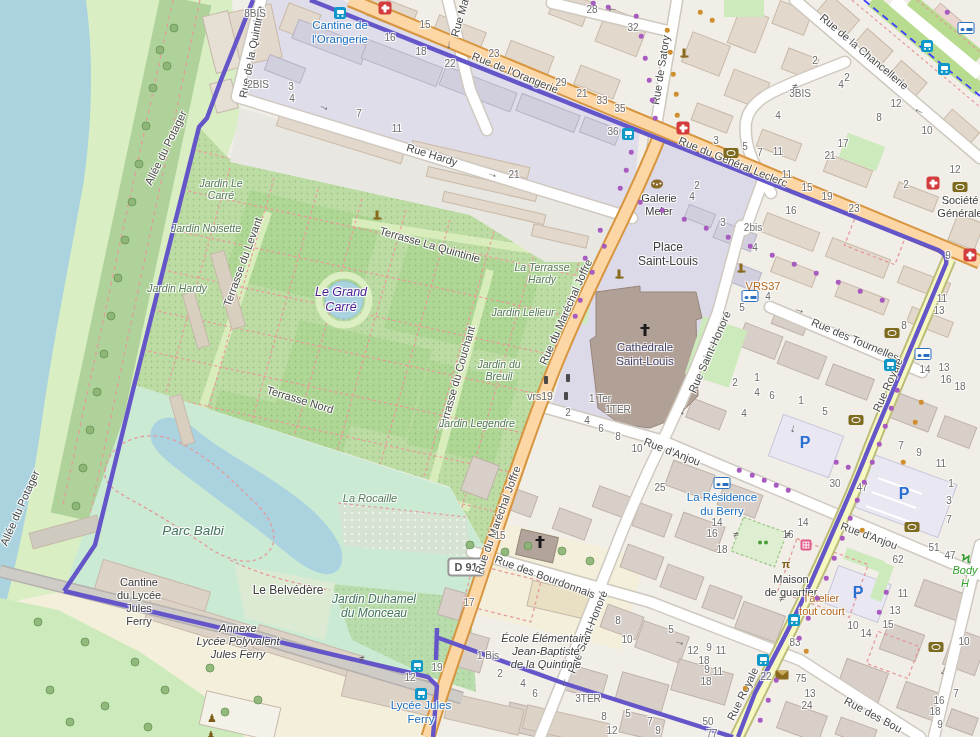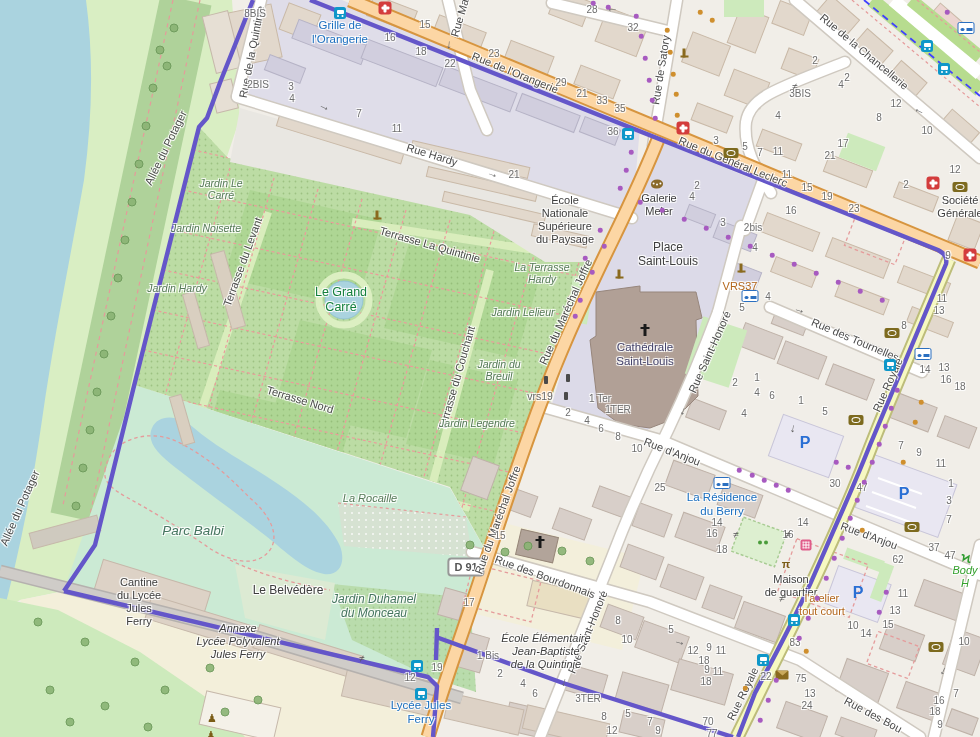--- a/index.html
+++ b/index.html
@@ -15,21 +15,21 @@
   .road{color:var(--c-label);}
   .num{font-size:10px;color:var(--c-number);}
   .blue{color:var(--c-poi-blue);font-size:11.5px;}
   .gray{color:#3d3d3d;font-size:11px;}
   .gray-it{color:#3d3d3d;font-size:11px;font-style:italic;}
   .cath{color:#44436b;font-size:11.5px;}
   .brown{color:var(--c-poi-brown);font-size:11px;}
   .dim{color:#666;font-size:10.5px;}
   .green-it{color:#33a02c;font-size:11px;font-style:italic;}
   .area{color:#567a58;font-size:10.5px;font-style:italic;}
-  .water{color:#15803d;font-size:12.5px;}
+  .water{color:#4c1d95;font-size:12.5px;font-style:italic;}
   .park-big{color:#45755f;font-size:13.5px;font-style:italic;}
   #shield{position:absolute;transform:translate(-50%,-50%);background:#fff;border:2px solid #979797;
           border-radius:4px;padding:0 5px;font-size:11px;font-weight:bold;color:#555;line-height:15px;}
   
   .icon{position:absolute;transform:translate(-50%,-50%);width:12px;height:12px;
         display:flex;align-items:center;justify-content:center;}
   .icon-pharmacy{width:13px;height:13px;background:#d33c3c;border-radius:3px;}
   .icon-pharmacy::before{content:"";position:absolute;width:8px;height:2.6px;background:#fff;border-radius:1px;}
   .icon-pharmacy::after{content:"";position:absolute;width:2.6px;height:8px;background:#fff;border-radius:1px;}
   .icon-bank{width:15px;height:10px;background:#7d6a1e;border-radius:2px;}
@@ -375,30 +375,26 @@
       <div class="lbl road" style="left: 545px; top: 577px; transform: translate(-50%, -50%) rotate(20deg);">Rue des Bourdonnais</div>
       <div class="lbl road" style="left: 873px; top: 715px; transform: translate(-50%, -50%) rotate(28deg);">Rue des Bou</div>
       <div class="lbl road" style="left: 888px; top: 385px; transform: translate(-50%, -50%) rotate(-66deg);">Rue Royale</div>
       <div class="lbl road" style="left: 743px; top: 694px; transform: translate(-50%, -50%) rotate(-64deg);">Rue Royale</div>
       <div class="lbl road" style="left: 166px; top: 148px; transform: translate(-50%, -50%) rotate(-64deg);">Allée du Potager</div>
       <div class="lbl road" style="left: 20px; top: 508px; transform: translate(-50%, -50%) rotate(-66deg);">Allée du Potager</div>
       <div class="lbl road" style="left: 243px; top: 262px; transform: translate(-50%, -50%) rotate(-70deg);">Terrasse du Levant</div>
       <div class="lbl road" style="left: 457px; top: 378px; transform: translate(-50%, -50%) rotate(-74deg);">Terrasse du Couchant</div>
       <div class="lbl road" style="left: 430px; top: 245px; transform: translate(-50%, -50%) rotate(16deg);">Terrasse La Quintinie</div>
       <div class="lbl road" style="left: 300px; top: 400px; transform: translate(-50%, -50%) rotate(17deg);">Terrasse Nord</div>
-      <div class="lbl blue" style="left: 340px; top: 33px; transform: translate(-50%, -50%) rotate(0deg);">Grille de
+      <div class="lbl blue" style="left: 340px; top: 33px; transform: translate(-50%, -50%) rotate(0deg);">Cantine de
 l'Orangerie</div>
       <div class="lbl blue" style="left: 421px; top: 713px; transform: translate(-50%, -50%) rotate(0deg);">Lycée Jules
 Ferry</div>
       <div class="lbl blue" style="left: 722px; top: 505px; transform: translate(-50%, -50%) rotate(0deg);">La Résidence
 du Berry</div>
-      <div class="lbl gray" style="left: 565px; top: 220px; transform: translate(-50%, -50%) rotate(0deg);">École
-Nationale
-Supérieure
-du Paysage</div>
       <div class="lbl gray" style="left: 659px; top: 205px; transform: translate(-50%, -50%) rotate(0deg);">Galerie
 Meier</div>
       <div class="lbl gray" style="left: 668px; top: 254px; transform: translate(-50%, -50%) rotate(0deg); font-size: 12px;">Place
 Saint-Louis</div>
       <div class="lbl cath" style="left: 645px; top: 355px; transform: translate(-50%, -50%) rotate(0deg);">Cathédrale
 Saint-Louis</div>
       <div class="lbl gray" style="left: 960px; top: 207px; transform: translate(-50%, -50%) rotate(0deg);">Société
 Générale</div>
       <div class="lbl gray" style="left: 791px; top: 586px; transform: translate(-50%, -50%) rotate(0deg);">Maison
 de quartier</div>
@@ -408,21 +404,21 @@
 Jules
 Ferry</div>
       <div class="lbl gray-it" style="left: 546px; top: 651px; transform: translate(-50%, -50%) rotate(0deg);">École Élémentaire
 Jean-Baptiste
 de la Quintinie</div>
       <div class="lbl gray-it" style="left: 238px; top: 641px; transform: translate(-50%, -50%) rotate(0deg);">Annexe
 Lycée Polyvalent
 Jules Ferry</div>
       <div class="lbl brown" style="left: 822px; top: 605px; transform: translate(-50%, -50%) rotate(0deg);">l'atelier
 tout court</div>
-      <div class="lbl brown" style="left: 740px; top: 286px; transform: translate(-50%, -50%) rotate(0deg);">VRS37</div>
+      <div class="lbl brown" style="left: 763px; top: 286px; transform: translate(-50%, -50%) rotate(0deg);">VRS37</div>
       <div class="lbl dim" style="left: 540px; top: 396px; transform: translate(-50%, -50%) rotate(0deg);">vrs19</div>
       <div class="lbl green-it" style="left: 965px; top: 577px; transform: translate(-50%, -50%) rotate(0deg);">Body H</div>
       <div class="lbl area" style="left: 221px; top: 189px; transform: translate(-50%, -50%) rotate(0deg);">Jardin Le
 Carré</div>
       <div class="lbl area" style="left: 206px; top: 228px; transform: translate(-50%, -50%) rotate(0deg);">Jardin Noisette</div>
       <div class="lbl area" style="left: 177px; top: 288px; transform: translate(-50%, -50%) rotate(0deg);">Jardin Hardy</div>
       <div class="lbl area" style="left: 523px; top: 312px; transform: translate(-50%, -50%) rotate(0deg);">Jardin Lelieur</div>
       <div class="lbl area" style="left: 542px; top: 273px; transform: translate(-50%, -50%) rotate(0deg);">La Terrasse
 Hardy</div>
       <div class="lbl area" style="left: 499px; top: 370px; transform: translate(-50%, -50%) rotate(0deg);">Jardin du
@@ -511,21 +507,21 @@
       <div class="lbl num" style="left: 803px; top: 523px; transform: translate(-50%, -50%) rotate(0deg);">14</div>
       <div class="lbl num" style="left: 788px; top: 535px; transform: translate(-50%, -50%) rotate(0deg);">16</div>
       <div class="lbl num" style="left: 722px; top: 550px; transform: translate(-50%, -50%) rotate(0deg);">18</div>
       <div class="lbl num" style="left: 898px; top: 560px; transform: translate(-50%, -50%) rotate(0deg);">62</div>
       <div class="lbl num" style="left: 901px; top: 446px; transform: translate(-50%, -50%) rotate(0deg);">7</div>
       <div class="lbl num" style="left: 919px; top: 453px; transform: translate(-50%, -50%) rotate(0deg);">9</div>
       <div class="lbl num" style="left: 941px; top: 464px; transform: translate(-50%, -50%) rotate(0deg);">11</div>
       <div class="lbl num" style="left: 951px; top: 484px; transform: translate(-50%, -50%) rotate(0deg);">1</div>
       <div class="lbl num" style="left: 949px; top: 501px; transform: translate(-50%, -50%) rotate(0deg);">3</div>
       <div class="lbl num" style="left: 949px; top: 520px; transform: translate(-50%, -50%) rotate(0deg);">7</div>
-      <div class="lbl num" style="left: 934px; top: 548px; transform: translate(-50%, -50%) rotate(0deg);">37</div>
+      <div class="lbl num" style="left: 934px; top: 548px; transform: translate(-50%, -50%) rotate(0deg);">51</div>
       <div class="lbl num" style="left: 950px; top: 556px; transform: translate(-50%, -50%) rotate(0deg);">47</div>
       <div class="lbl num" style="left: 903px; top: 594px; transform: translate(-50%, -50%) rotate(0deg);">11</div>
       <div class="lbl num" style="left: 895px; top: 611px; transform: translate(-50%, -50%) rotate(0deg);">13</div>
       <div class="lbl num" style="left: 888px; top: 625px; transform: translate(-50%, -50%) rotate(0deg);">15</div>
       <div class="lbl num" style="left: 853px; top: 626px; transform: translate(-50%, -50%) rotate(0deg);">10</div>
       <div class="lbl num" style="left: 866px; top: 634px; transform: translate(-50%, -50%) rotate(0deg);">14</div>
       <div class="lbl num" style="left: 795px; top: 643px; transform: translate(-50%, -50%) rotate(0deg);">83</div>
       <div class="lbl num" style="left: 801px; top: 679px; transform: translate(-50%, -50%) rotate(0deg);">75</div>
       <div class="lbl num" style="left: 766px; top: 677px; transform: translate(-50%, -50%) rotate(0deg);">22</div>
       <div class="lbl num" style="left: 810px; top: 694px; transform: translate(-50%, -50%) rotate(0deg);">13</div>
@@ -549,21 +545,21 @@
       <div class="lbl num" style="left: 650px; top: 722px; transform: translate(-50%, -50%) rotate(0deg);">7</div>
       <div class="lbl num" style="left: 658px; top: 731px; transform: translate(-50%, -50%) rotate(0deg);">9</div>
       <div class="lbl num" style="left: 612px; top: 731px; transform: translate(-50%, -50%) rotate(0deg);">12</div>
       <div class="lbl num" style="left: 618px; top: 621px; transform: translate(-50%, -50%) rotate(0deg);">8</div>
       <div class="lbl num" style="left: 671px; top: 630px; transform: translate(-50%, -50%) rotate(0deg);">5</div>
       <div class="lbl num" style="left: 627px; top: 640px; transform: translate(-50%, -50%) rotate(0deg);">10</div>
       <div class="lbl num" style="left: 693px; top: 651px; transform: translate(-50%, -50%) rotate(0deg);">12</div>
       <div class="lbl num" style="left: 709px; top: 648px; transform: translate(-50%, -50%) rotate(0deg);">9</div>
       <div class="lbl num" style="left: 721px; top: 651px; transform: translate(-50%, -50%) rotate(0deg);">11</div>
       <div class="lbl num" style="left: 704px; top: 661px; transform: translate(-50%, -50%) rotate(0deg);">18</div>
-      <div class="lbl num" style="left: 708px; top: 722px; transform: translate(-50%, -50%) rotate(0deg);">70</div>
+      <div class="lbl num" style="left: 708px; top: 722px; transform: translate(-50%, -50%) rotate(0deg);">50</div>
       <div class="lbl num" style="left: 712px; top: 734px; transform: translate(-50%, -50%) rotate(0deg);">77</div>
       <div class="lbl num" style="left: 707px; top: 670px; transform: translate(-50%, -50%) rotate(0deg);">9</div>
       <div class="lbl num" style="left: 718px; top: 672px; transform: translate(-50%, -50%) rotate(0deg);">11</div>
       <div class="lbl num" style="left: 706px; top: 682px; transform: translate(-50%, -50%) rotate(0deg);">18</div>
       <div class="icon icon-pharmacy" style="left: 385px; top: 8px; transform: translate(-50%, -50%) rotate(0deg);"></div>
       <div class="icon icon-pharmacy" style="left: 683px; top: 128px; transform: translate(-50%, -50%) rotate(0deg);"></div>
       <div class="icon icon-pharmacy" style="left: 933px; top: 183px; transform: translate(-50%, -50%) rotate(0deg);"></div>
       <div class="icon icon-pharmacy" style="left: 970px; top: 255px; transform: translate(-50%, -50%) rotate(0deg);"></div>
       <div class="icon icon-bank" style="left: 731px; top: 153px; transform: translate(-50%, -50%) rotate(0deg);"></div>
       <div class="icon icon-bank" style="left: 960px; top: 187px; transform: translate(-50%, -50%) rotate(0deg);"></div>

